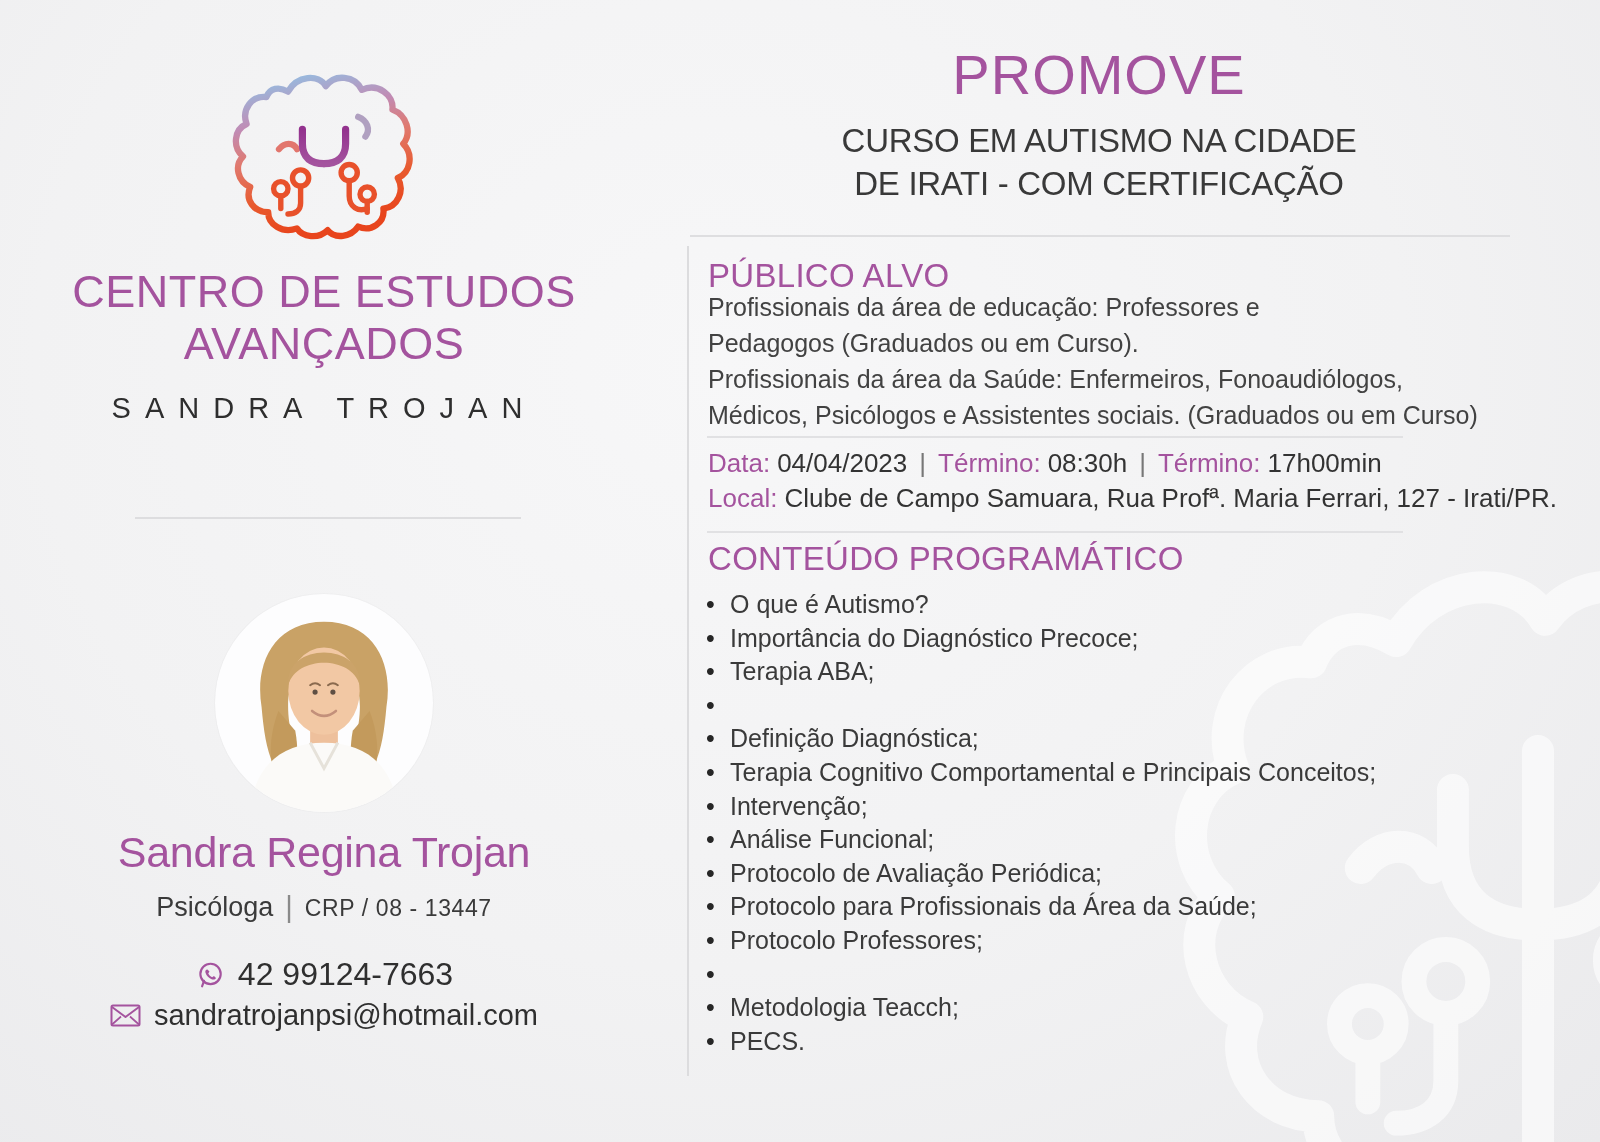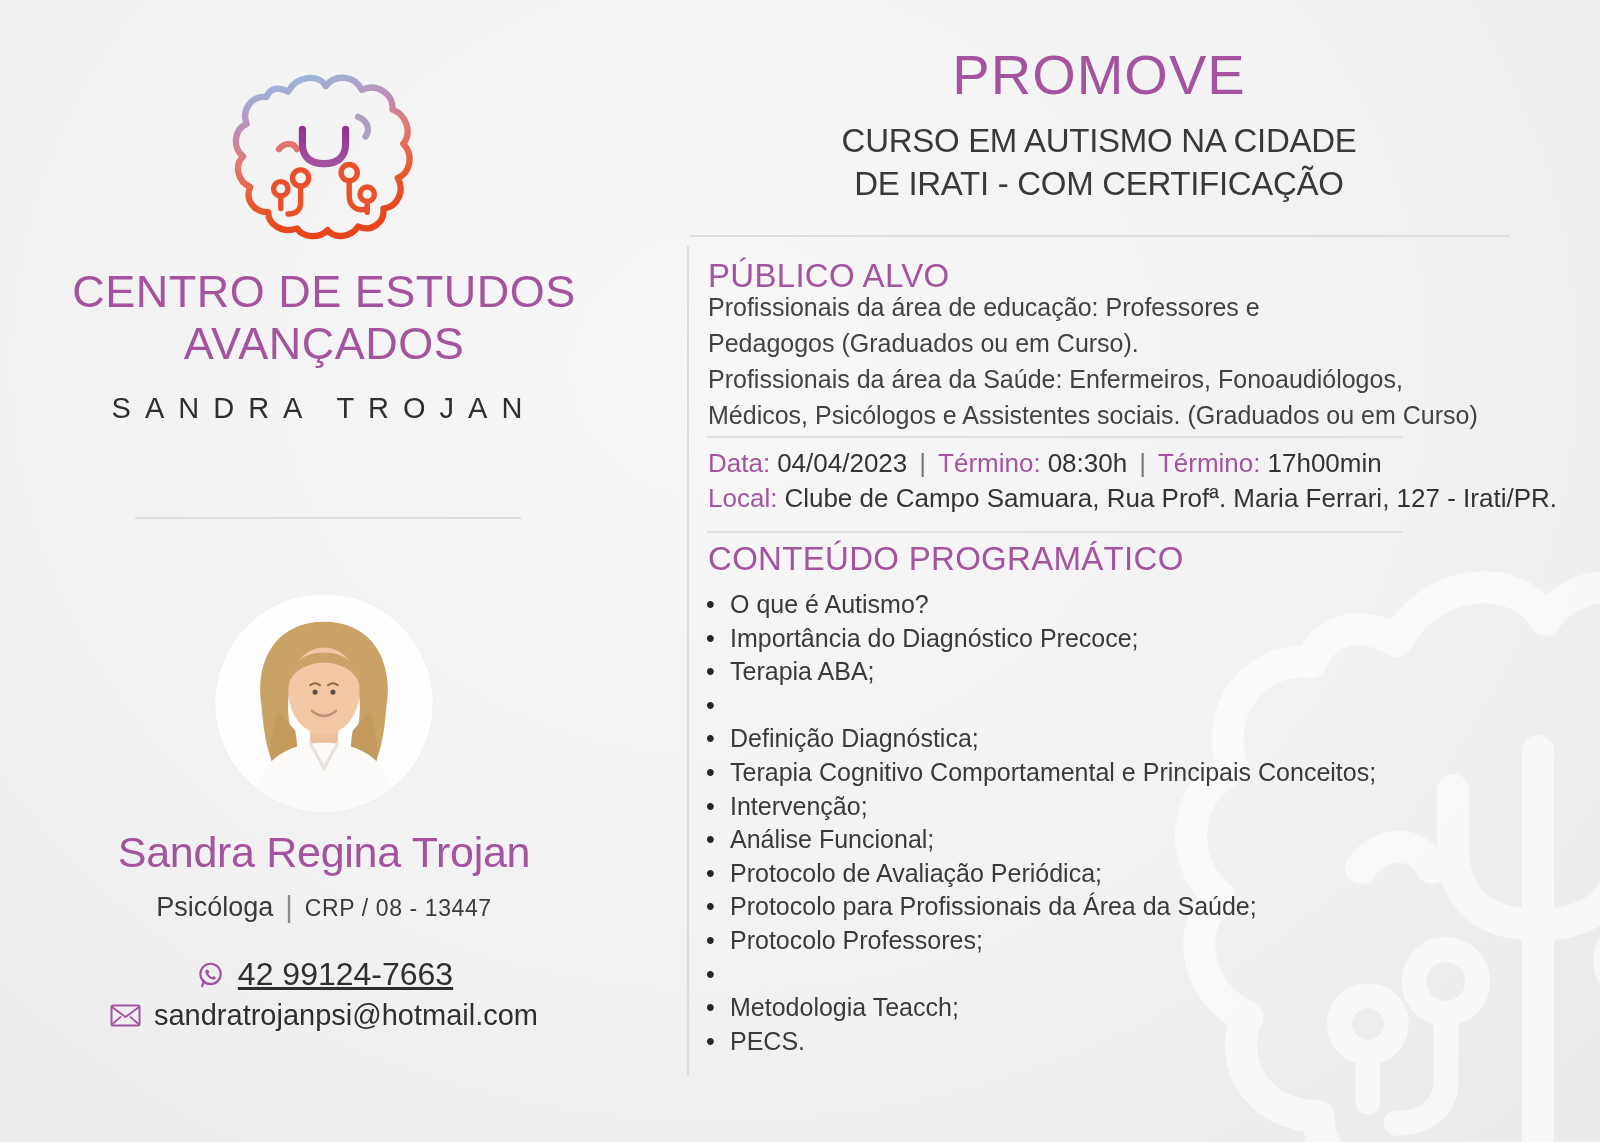--- a/index.html
+++ b/index.html
@@ -21,21 +21,21 @@
        box-sizing:border-box;color:#2e2e2e;}
   .l-divider{position:absolute;left:135px;top:517px;width:386px;height:2px;background:#dddddf;}
   .avatar{position:absolute;left:50%;top:594px;transform:translateX(-50%);width:218px;height:218px;
        border-radius:50%;overflow:hidden;box-shadow:0 0 0 1px rgba(0,0,0,0.02);}
   .profile-name{position:absolute;left:0;top:828px;width:100%;font-size:43px;color:#a4539e;letter-spacing:-.3px;}
   .creds{position:absolute;left:0;top:891px;width:100%;font-size:27px;color:#3a3a3a;}
   .creds .pipe{color:#8a8a8a;font-weight:300;margin:0 12px;font-size:29px;vertical-align:-1px;}
   .creds .crp{font-size:23px;letter-spacing:.6px;}
   .contact{position:absolute;left:0;width:100%;display:flex;align-items:center;justify-content:center;
        gap:13px;color:#2f2f2f;cursor:pointer;}
-  .contact.phone{top:956px;font-size:32px;text-decoration:underline;}
+  .contact.phone{top:956px;font-size:32px;}
   .contact.email{top:999px;font-size:29px;}
   .cicon{flex:0 0 auto;display:inline-flex;}
   
   .promove{position:absolute;left:688px;top:42px;width:822px;margin:0;text-align:center;
        font-size:56px;font-weight:400;color:#a4539e;letter-spacing:1px;}
   .course{position:absolute;left:688px;top:119px;width:822px;text-align:center;
        font-size:33px;line-height:43px;color:#393939;letter-spacing:-.3px;}
   .r-divider{position:absolute;height:2px;background:#dedee0;}
   .d1{left:690px;top:235px;width:820px;}
   .d2{left:707px;top:436px;width:696px;background:#e1e1e3;}

